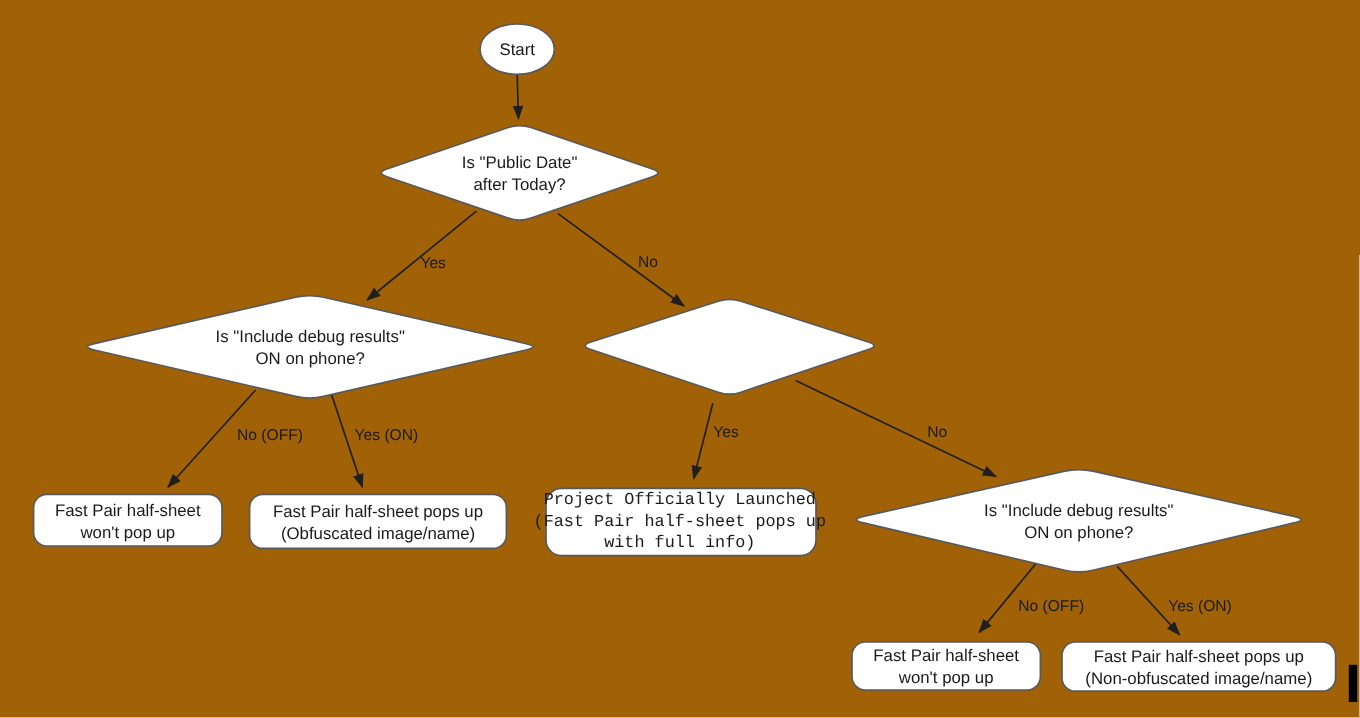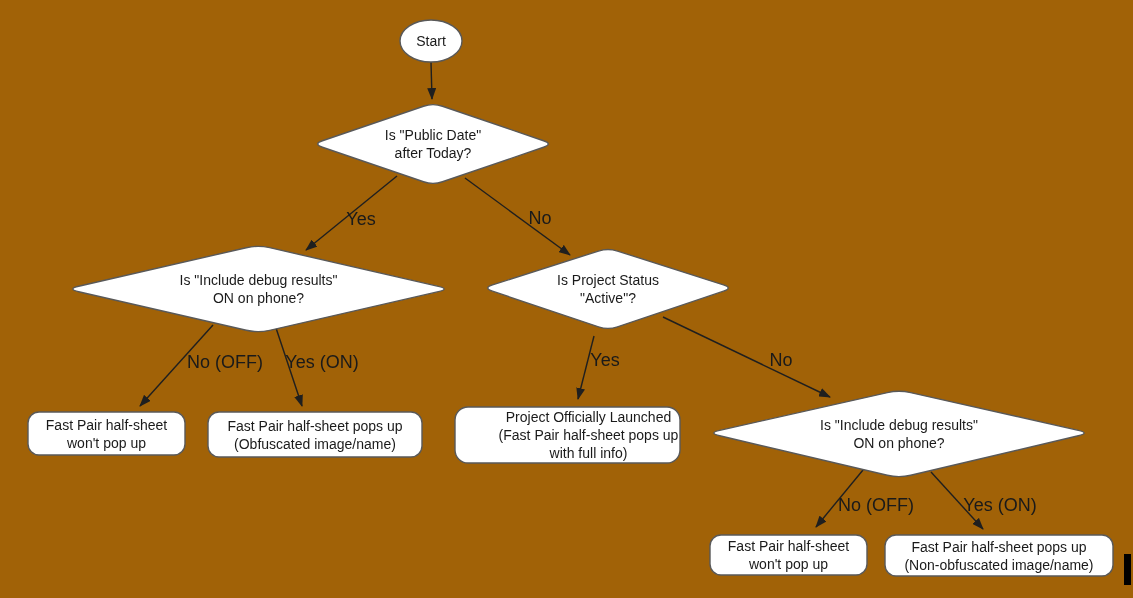--- a/index.html
+++ b/index.html
@@ -8,21 +8,21 @@
   #canvas { position:relative; width:1133px; height:598px; background:#a16207; overflow:hidden; }
   #edges-svg { position:absolute; left:0; top:0; }
   .shape { fill:#ffffff; stroke:#595959; stroke-width:1.4; }
   .edge { stroke:#1f1f1f; stroke-width:1.4; fill:none; }
   .nlabel {
     position:absolute; display:flex; align-items:center; justify-content:center;
     text-align:center; white-space:pre-line; font-size:14px; line-height:18px;
     color:#1a1a1a; pointer-events:none;
   }
   .elabel {
-    position:absolute; transform:translate(-50%,-50%); font-size:18px;
+    position:absolute; transform:translate(-50%,-50%); font-size:13px;
     color:#1a1a1a; white-space:nowrap;
   }
   .cursor-bar { position:absolute; left:1124px; top:554px; width:7px; height:31px; background:#000000; }
 </style>
 </head>
 <body>
 
 <div id="canvas">
 
   <svg id="edges-svg" width="1133" height="598" viewBox="0 0 1133 598">
@@ -52,29 +52,27 @@
     <rect class="shape" x="455" y="407" width="225" height="56" rx="13"></rect>
     <rect class="shape" x="710" y="535" width="157" height="40" rx="11"></rect>
     <rect class="shape" x="885" y="535" width="228" height="41" rx="11"></rect>
   </svg>
 
   <div class="nlabel" style="left:400px; top:20px;  width:62px;  height:42px;">Start</div>
   <div class="nlabel" style="left:313px; top:103px; width:240px; height:82px;">Is "Public Date"
 after Today?</div>
   <div class="nlabel" style="left:67px;  top:245px; width:383px; height:88px;">Is "Include debug results"
 ON on phone?</div>
-  <div class="nlabel" style="left:483px; top:248px; width:250px; height:82px;">Is Project Status
-"Active"?</div>
   <div class="nlabel" style="left:708px; top:390px; width:382px; height:88px;">Is "Include debug results"
 ON on phone?</div>
   <div class="nlabel" style="left:28px;  top:412px; width:157px; height:43px;">Fast Pair half-sheet
 won't pop up</div>
   <div class="nlabel" style="left:208px; top:412px; width:214px; height:45px;">Fast Pair half-sheet pops up
 (Obfuscated image/name)</div>
-  <div class="nlabel" style="left:455px; top:407px; width:267px; height:56px;">Project Officially Launched
+  <div class="nlabel" style="left:433px; top:407px; width:267px; height:56px;font-family:Liberation Mono, monospace;">Project Officially Launched
 (Fast Pair half-sheet pops up
 with full info)</div>
   <div class="nlabel" style="left:710px; top:535px; width:157px; height:40px;">Fast Pair half-sheet
 won't pop up</div>
   <div class="nlabel" style="left:885px; top:535px; width:228px; height:41px;">Fast Pair half-sheet pops up
 (Non-obfuscated image/name)</div>
 
   <div class="elabel" style="left:361px;  top:219px;">Yes</div>
   <div class="elabel" style="left:540px;  top:218px;">No</div>
   <div class="elabel" style="left:225px;  top:362px;">No (OFF)</div>

